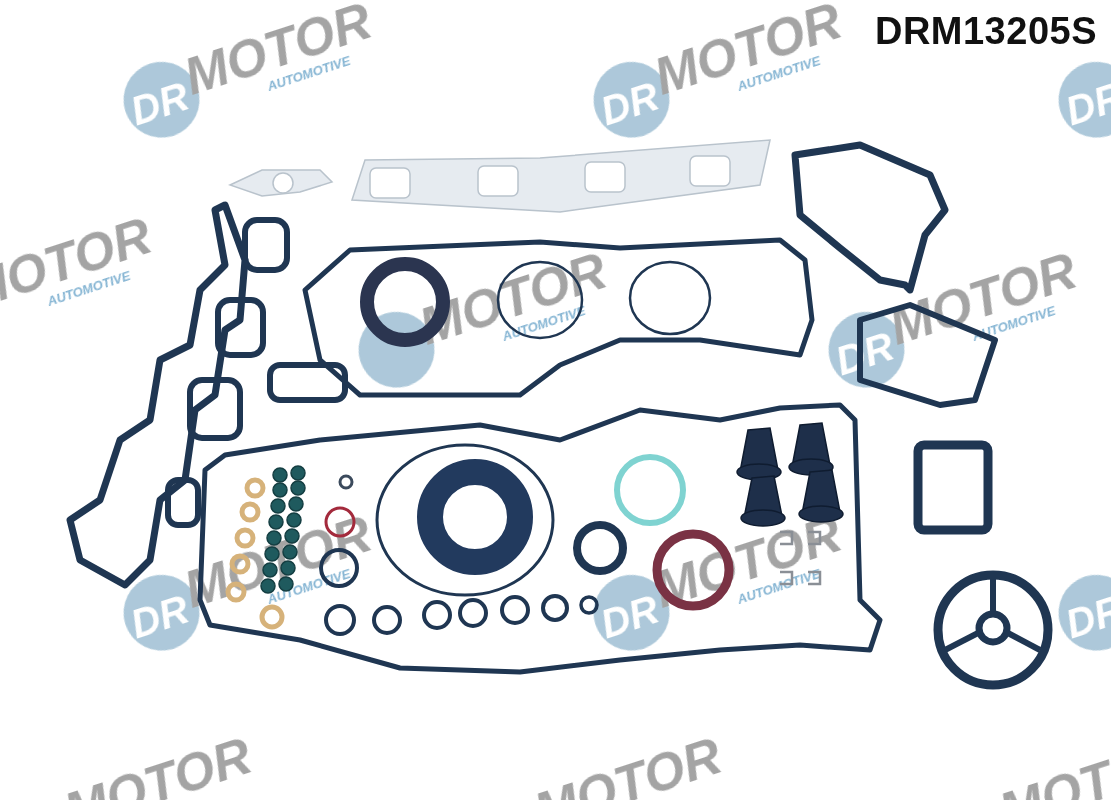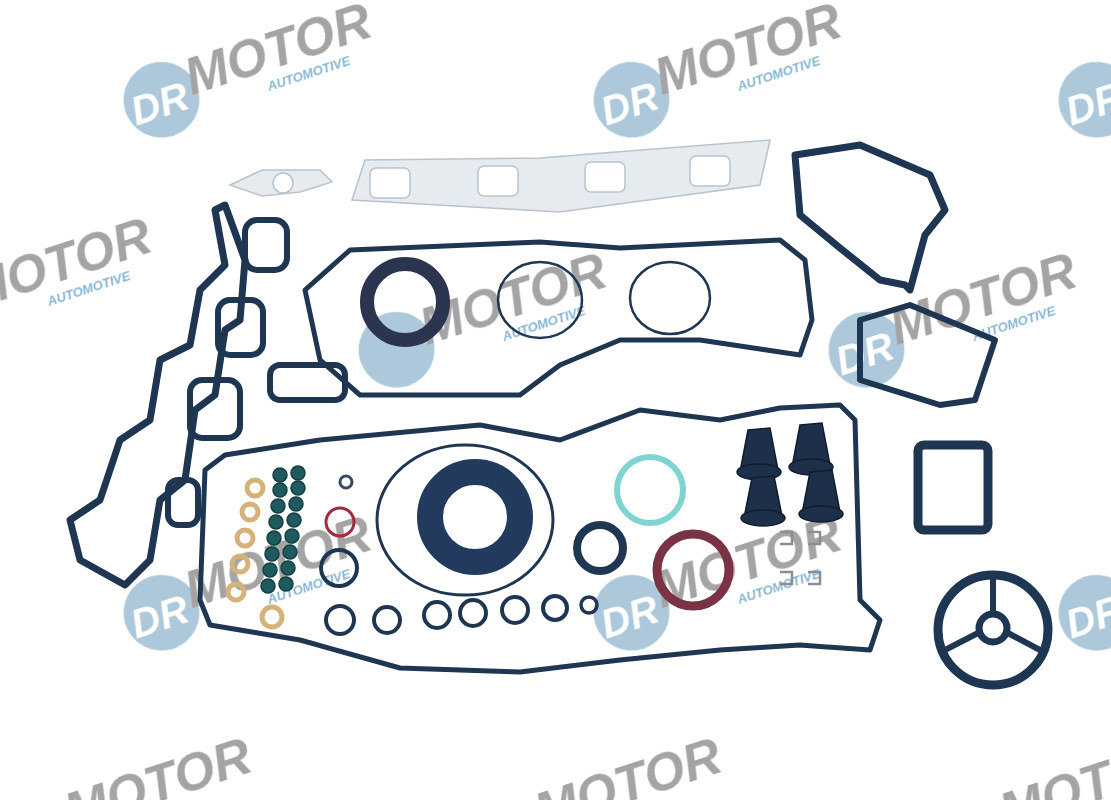--- a/index.html
+++ b/index.html
@@ -180,13 +180,14 @@
     </g>
 
     <g fill="none" stroke="#8a8f96" stroke-width="2.5">
       <path d="M780,532 h12 v12 h-12"></path>
         <path d="M808,532 h12 v12 h-12"></path>
       <path d="M780,572 h12 v12 h-12"></path>
         <path d="M808,572 h12 v12 h-12"></path>
     </g>
   </svg>
 
+  <div class="part-number">DRM13205S</div>
 </div>
 
 </body></html>

